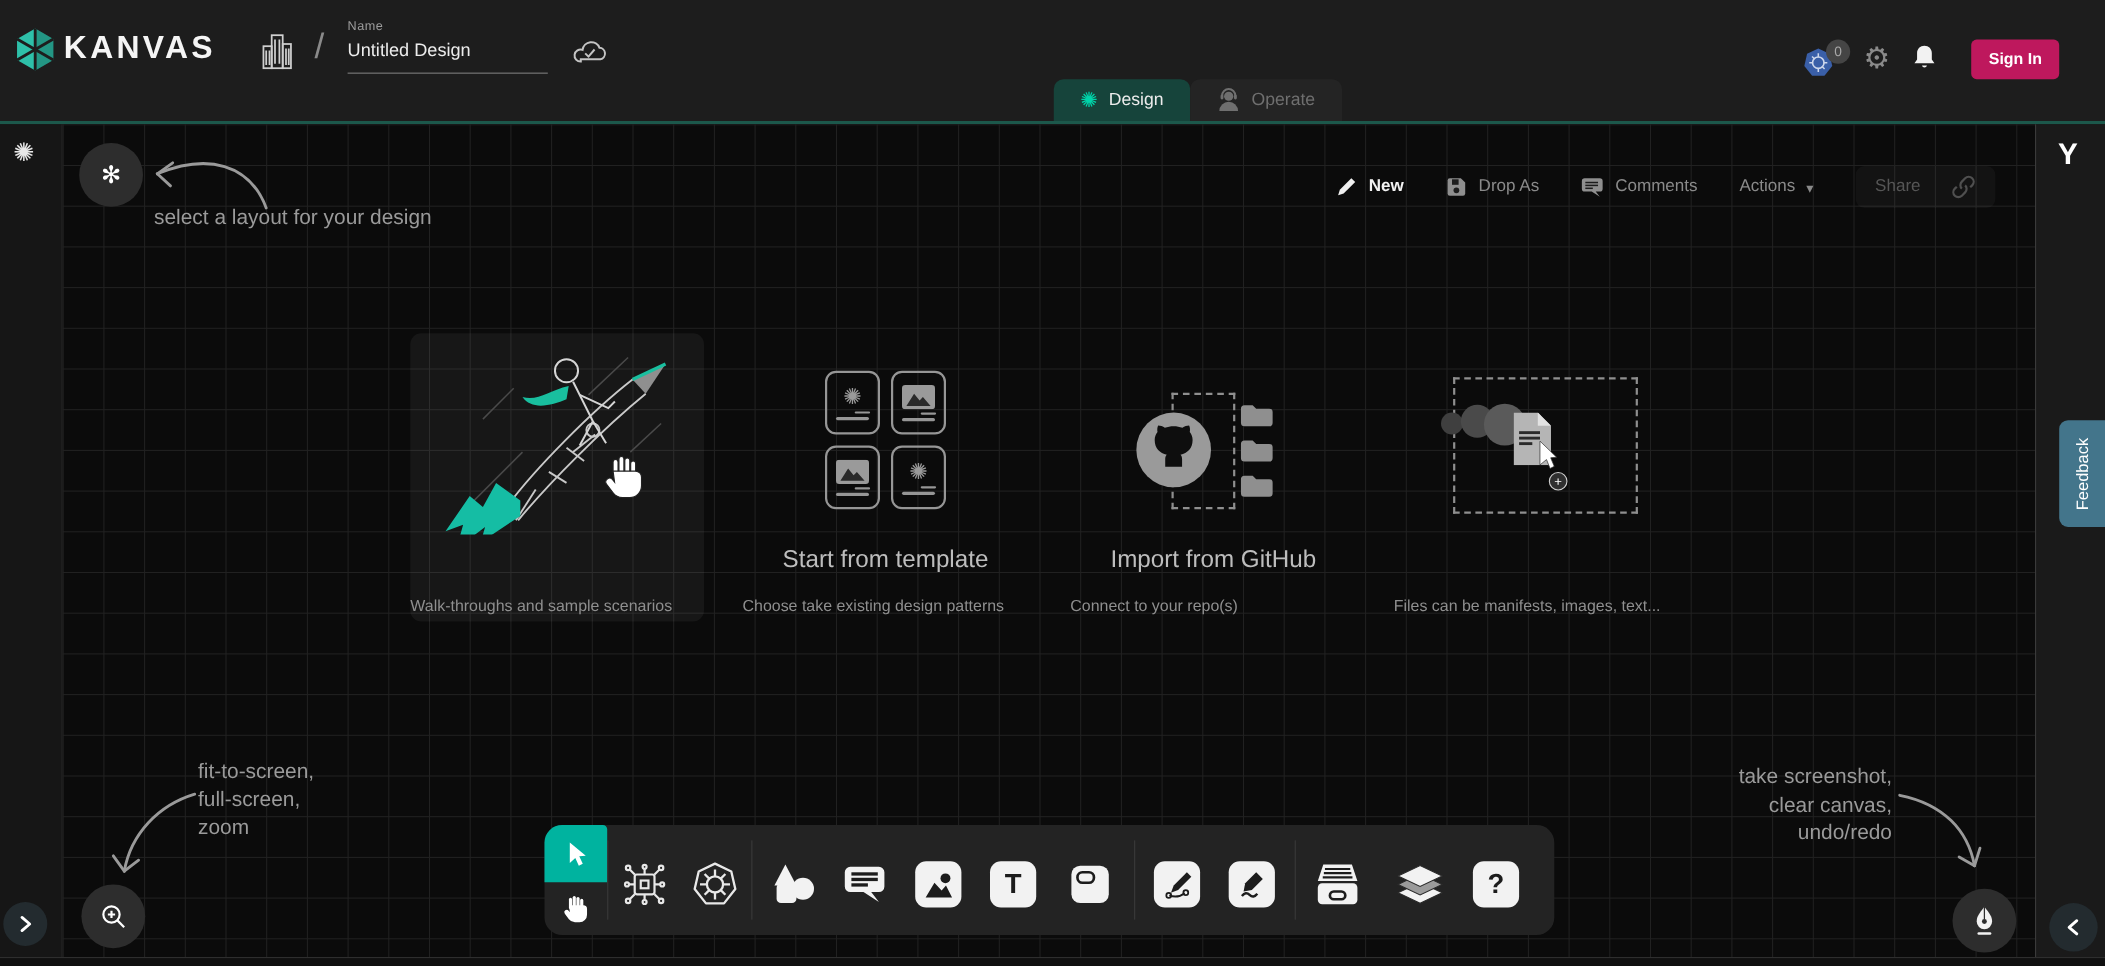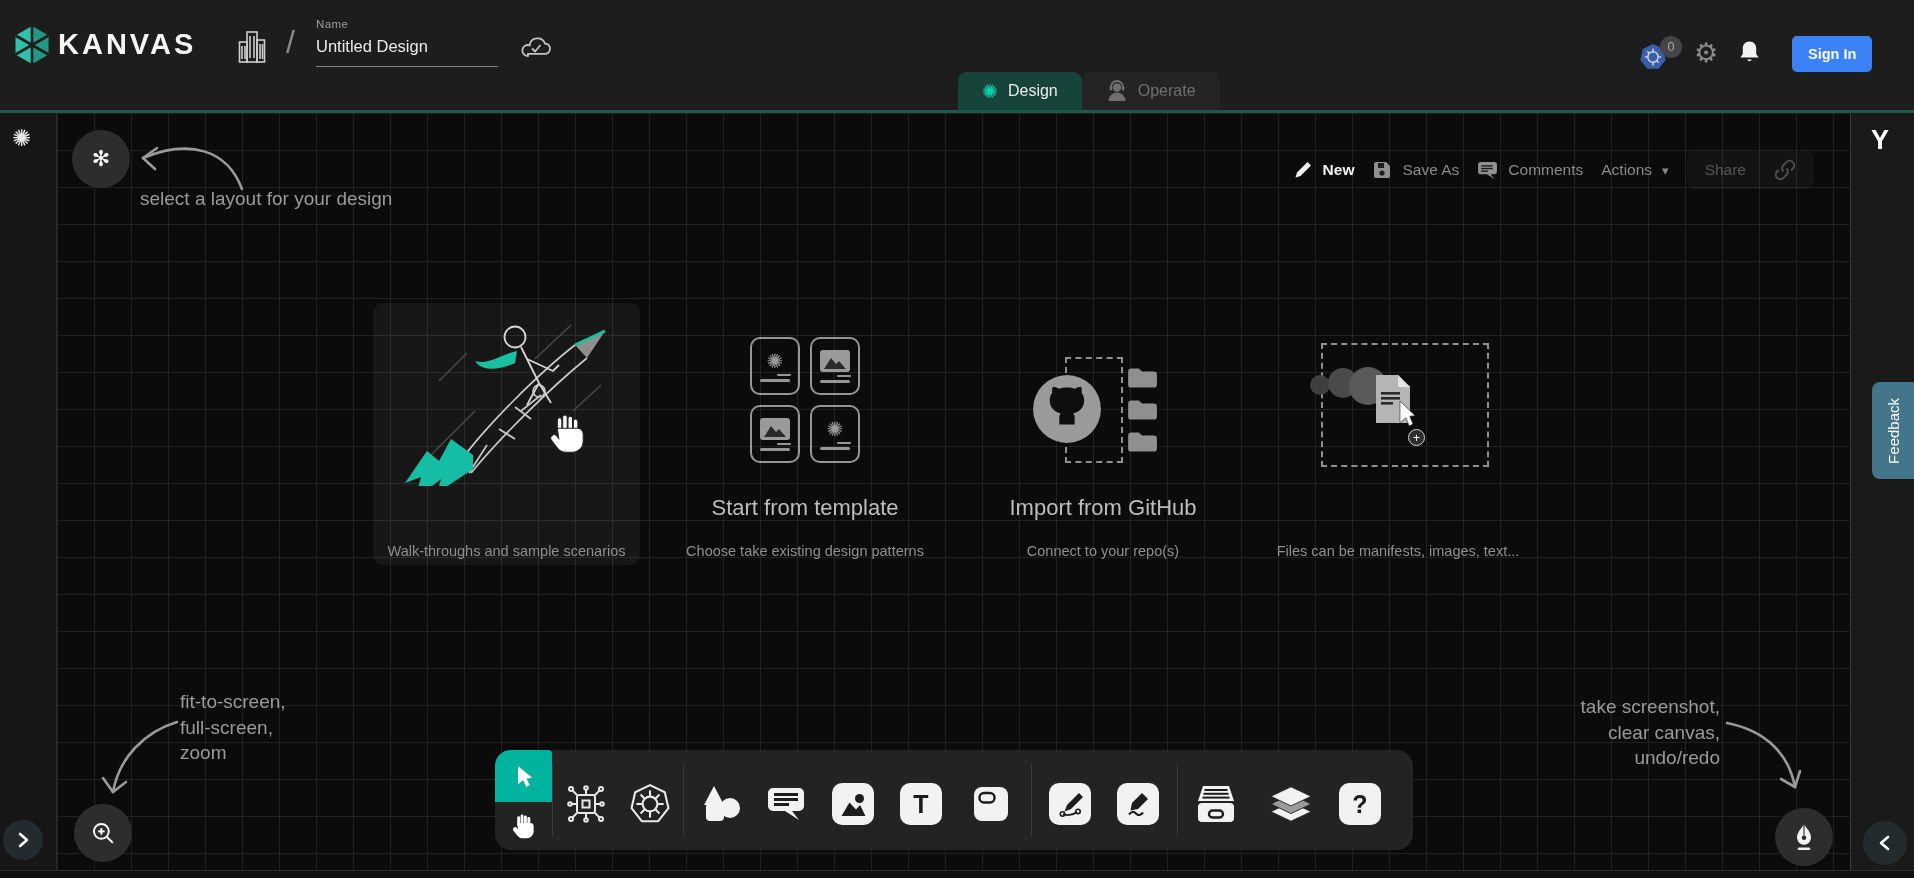--- a/index.html
+++ b/index.html
@@ -9,44 +9,44 @@
   .hdr{position:absolute;left:0;top:0;width:1914px;height:110px;background:#1d1d1d}
   .brand{position:absolute;left:58px;top:28px;color:#f5f5f5;font-size:29px;font-weight:800;letter-spacing:3px}
   .namegrp{position:absolute;left:316px;top:18px;width:182px}
   .namelabel{display:block;color:#9c9c9c;font-size:11.5px;letter-spacing:.4px}
   .nameinput{width:182px;background:transparent;border:none;border-bottom:1px solid #7d7d7d;color:#ececec;font-size:16.5px;font-family:"Liberation Sans",sans-serif;padding:7px 0 10px;outline:none}
   .slash{position:absolute;left:286px;top:24px;color:#8a8a8a;font-size:32px;font-weight:300}
   .tabs{position:absolute;left:958px;top:72px;display:flex}
   .tab{height:38px;display:flex;align-items:center;gap:10px;padding:0 24px;border-radius:9px 9px 0 0;font-size:16px}
   .tab.active{background:#16443b;color:#ececec}
   .tab.idle{background:#242424;color:#6f6f6f}
-  .signin{position:absolute;left:1792px;top:36px;background:#3b82f6;color:#fff;font-size:14.5px;font-weight:700;padding:10px 16px;border:none;border-radius:5px;cursor:pointer}
+  .signin{position:absolute;left:1792px;top:36px;background:#be185d;color:#fff;font-size:14.5px;font-weight:700;padding:10px 16px;border:none;border-radius:5px;cursor:pointer}
   .tealline{position:absolute;left:0;top:110px;width:1914px;height:3px;background:#1c584b}
   
   .lrail{position:absolute;left:0;top:113px;width:57px;height:757px;background:#161616;border-right:1px solid #2c2c2c}
   .rrail{position:absolute;right:0;top:113px;width:64px;height:757px;background:#1a1a1a;border-left:1px solid #3a3a3a}
   .cv{position:absolute;left:57px;top:113px;width:1793px;height:757px;background-color:#0b0b0b;
       background-image:linear-gradient(#212121 1px,transparent 1px),linear-gradient(90deg,#212121 1px,transparent 1px);
       background-size:37px 37px}
   .bstrip{position:absolute;left:0;top:870px;width:1914px;height:8px;background:#101010;border-top:1px solid #2e2e2e}
   
   .cbtn{position:absolute;border-radius:50%;background:#2d2d2d;display:flex;align-items:center;justify-content:center;cursor:pointer}
   .hint{position:absolute;color:#9a9a9a;font-size:19px;line-height:25.5px}
   .hint span{display:block}
   .arrow{position:absolute;pointer-events:none}
   .arrow path{fill:none;stroke:#9a9a9a;stroke-width:2.6;stroke-linecap:round;stroke-linejoin:round}
   
-  .ttb{position:absolute;top:38px;right:36px;display:flex;align-items:center;gap:18px}
+  .ttb{position:absolute;top:38px;right:36px;display:flex;align-items:center;gap:38px}
   .ttb .item{display:flex;align-items:center;gap:10px;font-size:15.5px;color:#8a8a8a;cursor:pointer}
   .ttb .item.bright{color:#f2f2f2;font-weight:600}
   .sharebox{display:flex;align-items:center;gap:28px;background:rgba(255,255,255,.035);border-radius:8px;padding:8px 18px;color:#565656;font-size:15.5px;cursor:pointer}
   
   .card{position:absolute;width:267px;height:262px;cursor:pointer}
   .card .ctitle{position:absolute;left:0;right:0;top:192px;text-align:center;color:#bdbdbd;font-size:22px}
-  .card .csub{position:absolute;left:0;right:0;top:240px;text-align:center;color:#8f8f8f;font-size:14.5px}
+  .card .csub{position:absolute;left:0;right:0;top:240px;color:#8f8f8f;font-size:14.5px}
   .minigrid{position:absolute;display:grid;grid-template-columns:50px 50px;gap:10px}
   .mini{width:50px;height:58px;border:2px solid #969696;border-radius:10px;display:flex;flex-direction:column;align-items:center;justify-content:center;gap:3px}
   .mini .ln{height:2.5px;background:#969696;border-radius:2px}
   .mini .pw{color:#9a9a9a;font-size:20px;line-height:20px}
   .dashed{position:absolute;border:2px dashed #8f8f8f}
   
   .tpanel{position:absolute;left:438px;top:637px;width:918px;height:100px;background:#232323;border-radius:16px}
   .tseltool{position:absolute;left:438px;top:637px;width:57px;height:52px;background:#00b39f;border-radius:16px 4px 0 0;display:flex;align-items:center;justify-content:center;cursor:pointer}
   .thand{position:absolute;left:438px;top:689px;width:57px;height:48px;display:flex;align-items:center;justify-content:center;cursor:pointer}
   .tdiv{position:absolute;top:651px;width:1px;height:72px;background:#3a3a3a}
@@ -168,21 +168,21 @@
             <path d="M2.5 17.5 L4 12.5 14.5 2 18 5.5 7.5 16 Z" fill="#f0f0f0"></path>
           </svg>
         <span>New</span>
       </div>
       <div class="item">
         <svg width="20" height="20" viewBox="0 0 20 20">
           <path d="M2 4 a2 2 0 0 1 2-2 h10 l4 4 v10 a2 2 0 0 1-2 2 H4 a2 2 0 0 1-2-2 Z" fill="#8f8f8f"></path>
           <rect x="6" y="3" width="6" height="5" fill="#1d1d1d"></rect>
             <circle cx="10" cy="13" r="2.6" fill="#1d1d1d"></circle>
         </svg>
-        <span>Save As</span>
+        <span>Drop As</span>
       </div>
       <div class="item">
         <svg width="21" height="19" viewBox="0 0 40 36">
           <path d="M2 7 a5 5 0 0 1 5-5 h26 a5 5 0 0 1 5 5 v13 a5 5 0 0 1-5 5 h-7 l7 9 -14-9 H7 a5 5 0 0 1-5-5 Z" fill="#8f8f8f"></path>
           <rect x="8" y="8" width="22" height="2.6" fill="#1d1d1d"></rect>
             <rect x="8" y="13" width="22" height="2.6" fill="#1d1d1d"></rect>
             <rect x="8" y="18" width="13" height="2.6" fill="#1d1d1d"></rect>
         </svg>
         <span>Comments</span>
       </div>

